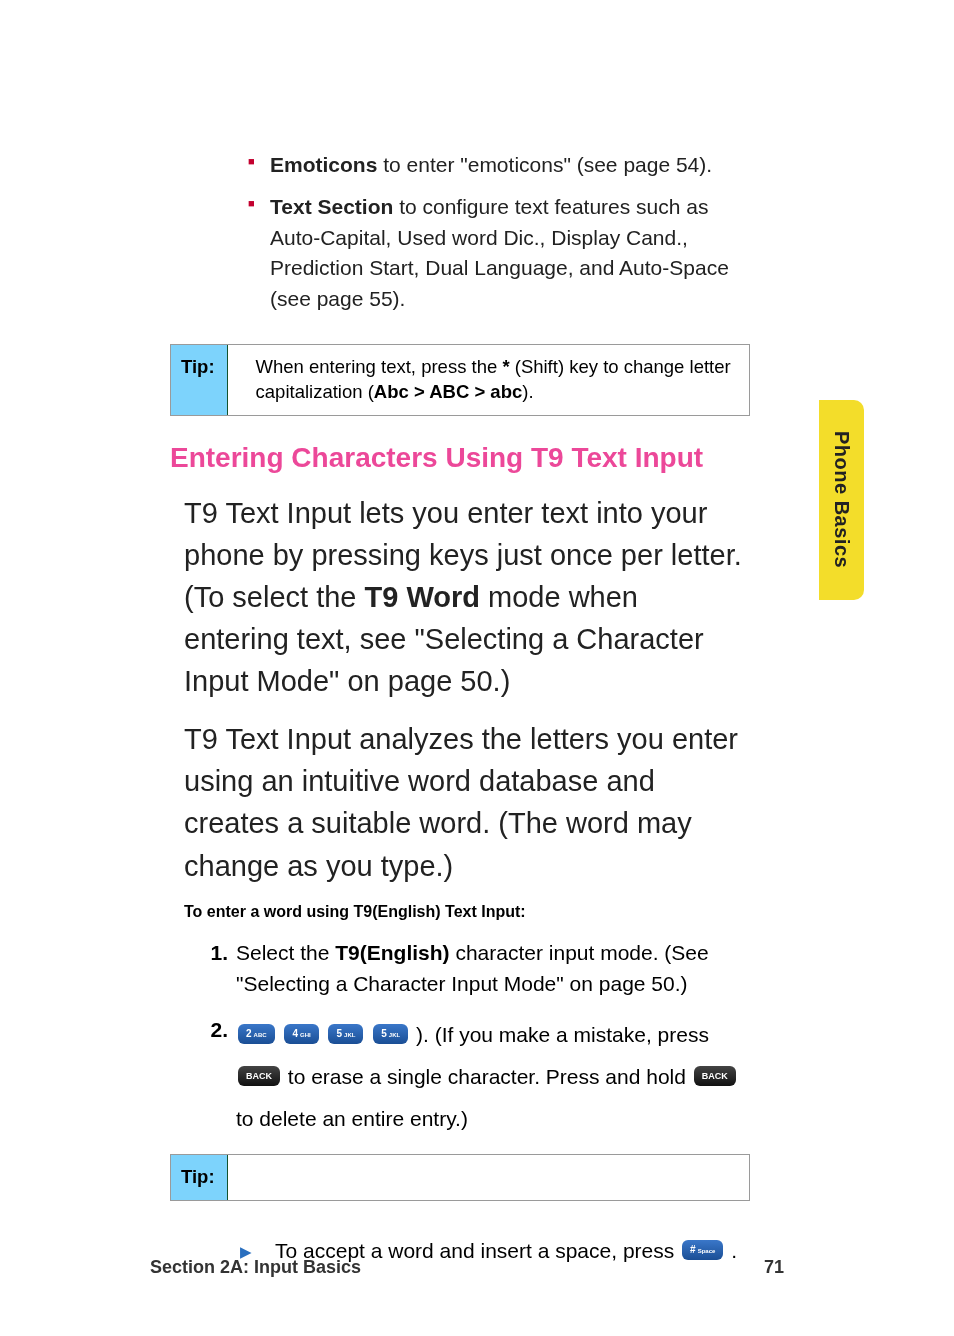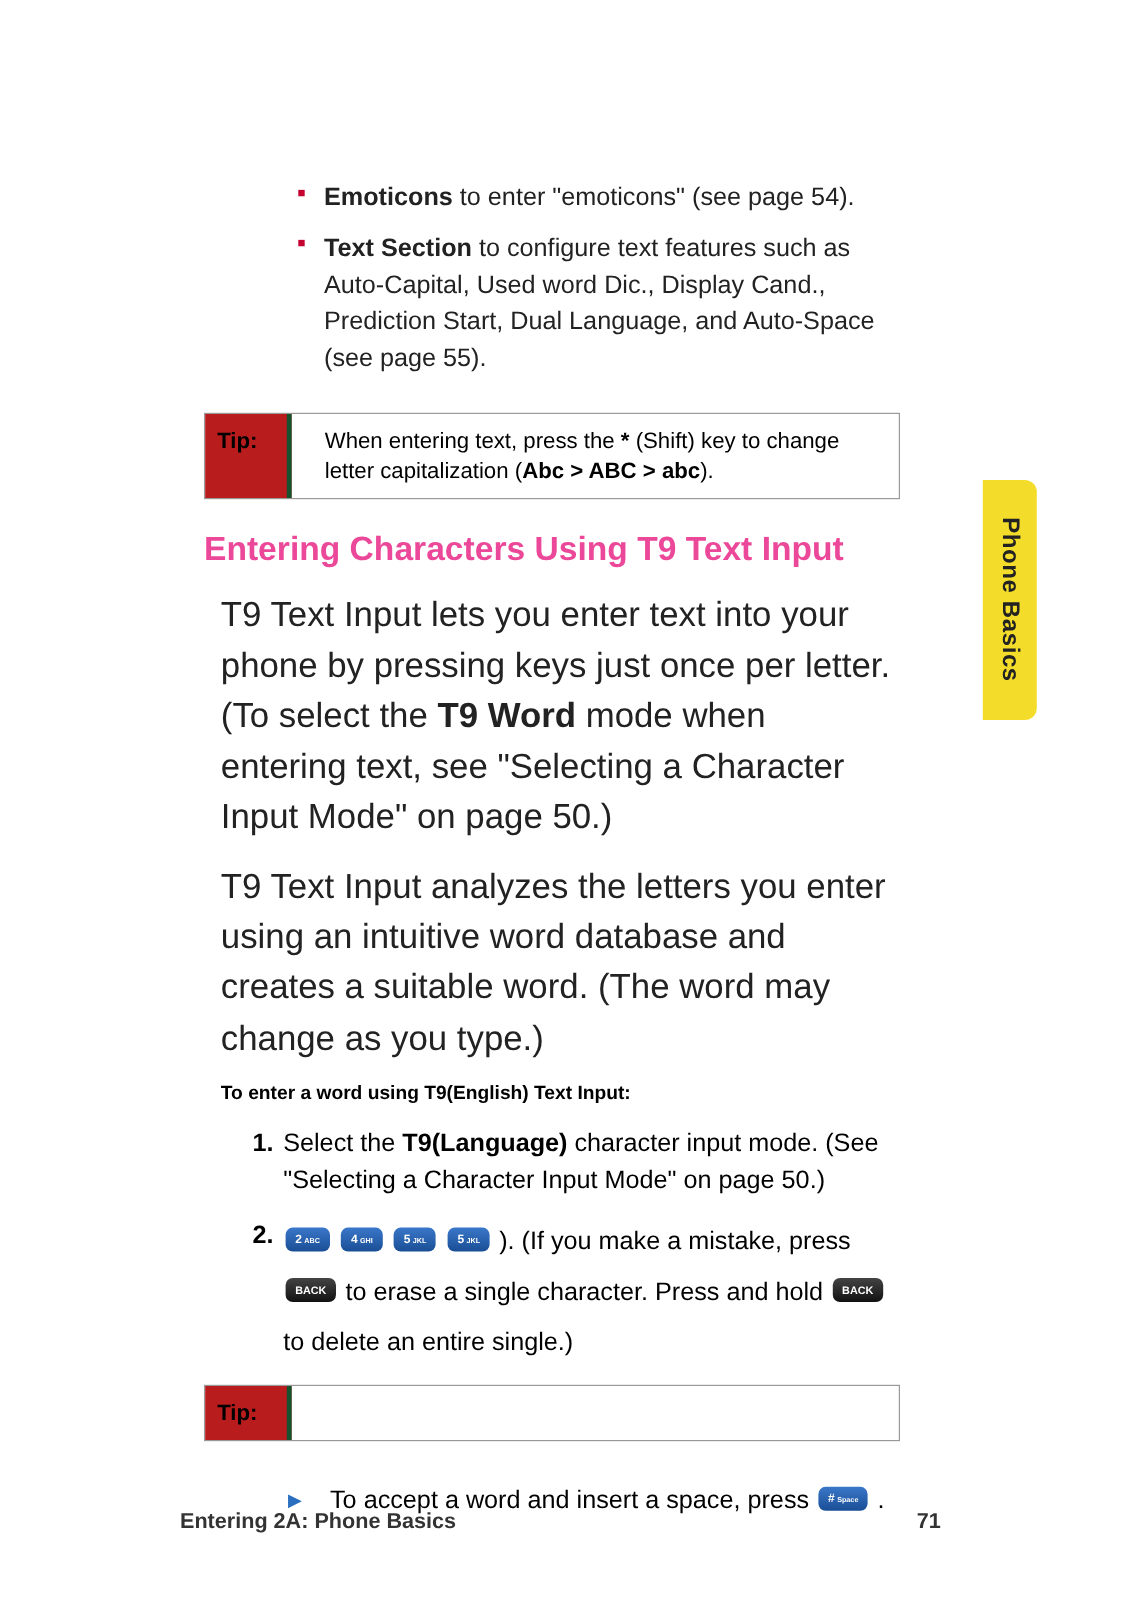--- a/index.html
+++ b/index.html
@@ -62,26 +62,26 @@
   }
   .bold { font-weight: bold; }
   .tip-box {
     border: 1px solid #9a9a9a;
     display: flex;
     margin: 14px 0 26px 0;
     font-size: 18.5px;
     line-height: 1.35;
   }
   .tip-label {
-    background: #b91c1c;
-    font-weight: bold;
-    padding: 10px 24px 10px 10px;
+    background: #7dd3fc;
+    font-weight: bold;
+    padding: 10px 12px 10px 10px;
     min-width: 56px;
     box-sizing: border-box;
-    border-right: 4px solid #14532d;
+    border-right: 1px solid #14532d;
   }
   .tip-body {
     padding: 10px 12px 10px 28px;
     flex: 1;
   }
   h2.section-heading {
     font-size: 28px;
     font-weight: bold;
     margin: 14px 0 18px 0;
     color: #ec4899;
@@ -197,47 +197,47 @@
     <p class="body">
       <span>T9 Text Input lets you enter text into your phone by pressing keys just once per letter. (To select the </span><span class="bold">T9 Word</span><span> mode when entering text, see "Selecting a Character Input Mode" on page 50.)</span>
     </p>
 
     <p class="body">T9 Text Input analyzes the letters you enter using an intuitive word database and creates a suitable word. (The word may change as you type.)</p>
 
     <div class="sub-heading">To enter a word using T9(English) Text Input:</div>
 
     <ol class="steps">
       <li>
-        <span>Select the </span><span class="bold">T9(Language)</span><span> character input mode. (See "Selecting a Character Input Mode" on page 50.)</span>
+        <span>Select the </span><span class="bold">T9(English)</span><span> character input mode. (See "Selecting a Character Input Mode" on page 50.)</span>
       </li>
       <li>
         <div style="margin-top:12px; line-height:2;">
           <span class="key blue"><span class="key-num">2</span><span class="key-sub">ABC</span></span>
           <span class="key blue"><span class="key-num">4</span><span class="key-sub">GHI</span></span>
           <span class="key blue"><span class="key-num">5</span><span class="key-sub">JKL</span></span>
           <span class="key blue"><span class="key-num">5</span><span class="key-sub">JKL</span></span>
           <span>). (If you make a mistake, press </span>
           <span class="key black">BACK</span>
           <span>to erase a single character. Press and hold </span>
           <span class="key black">BACK</span>
-          <span> to delete an entire single.)</span>
+          <span> to delete an entire entry.)</span>
         </div>
       </li>
     </ol>
 
     <div class="tip-box">
       <div class="tip-label">Tip:</div>
     </div>
 
     <div class="arrow-item">
       <span class="arrow-marker">▶</span>
       <span>To accept a word and insert a space, press </span>
       <span class="key blue"><span class="key-num">#</span><span class="key-sub">Space</span></span>
       <span>.</span>
     </div>
 
   </div>
 </div>
 
 <div class="footer">
-  <span>Entering 2A: Phone Basics</span>
+  <span>Section 2A: Input Basics</span>
   <span>71</span>
 </div>
 
 </body></html>

